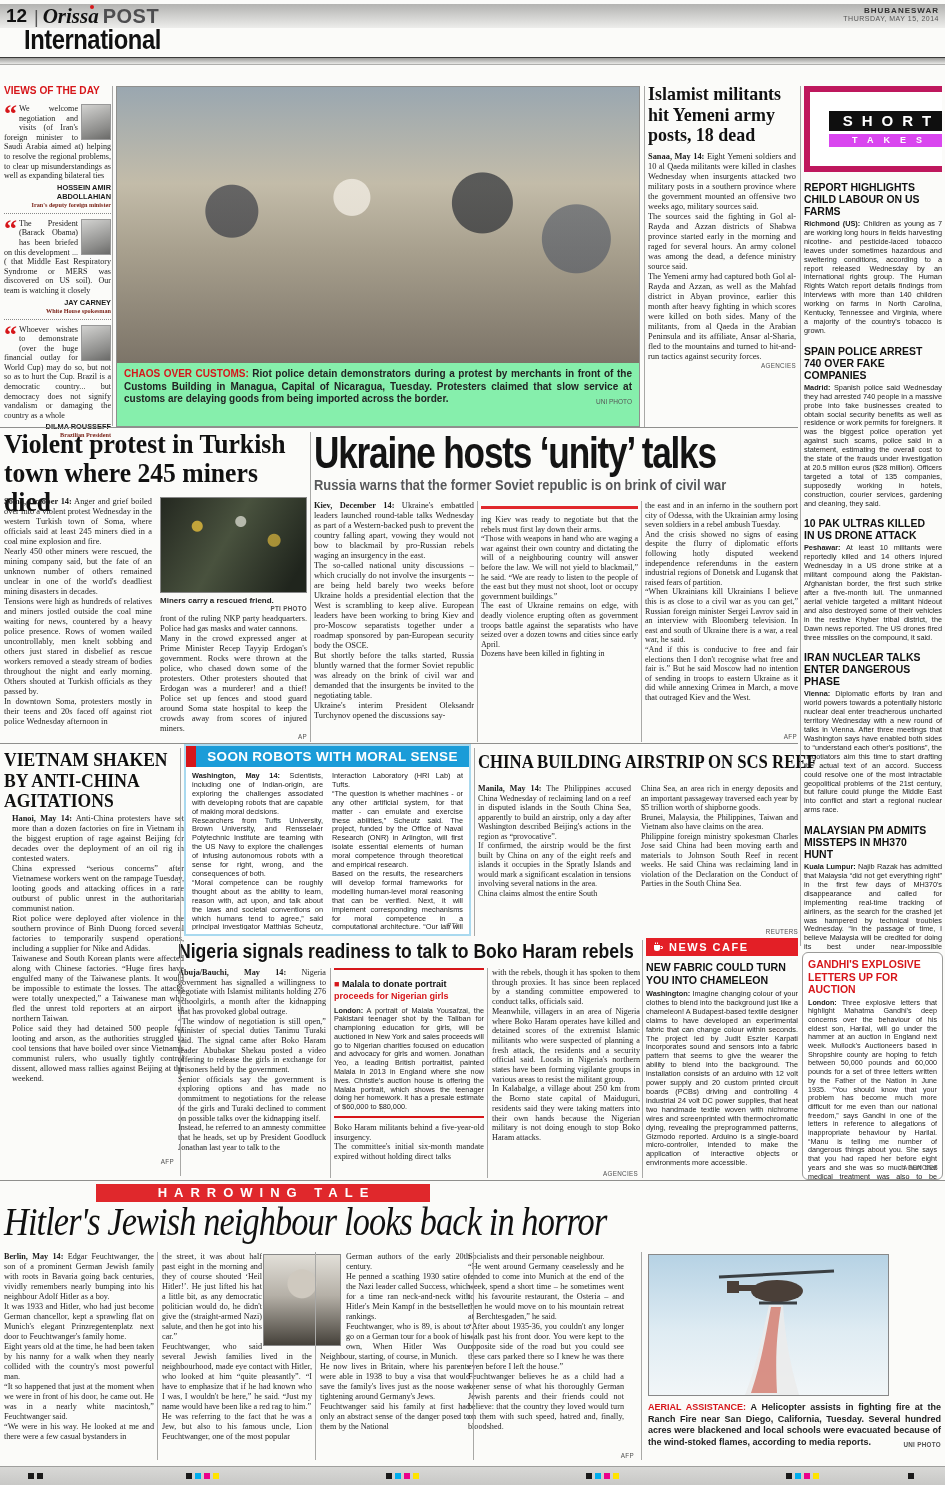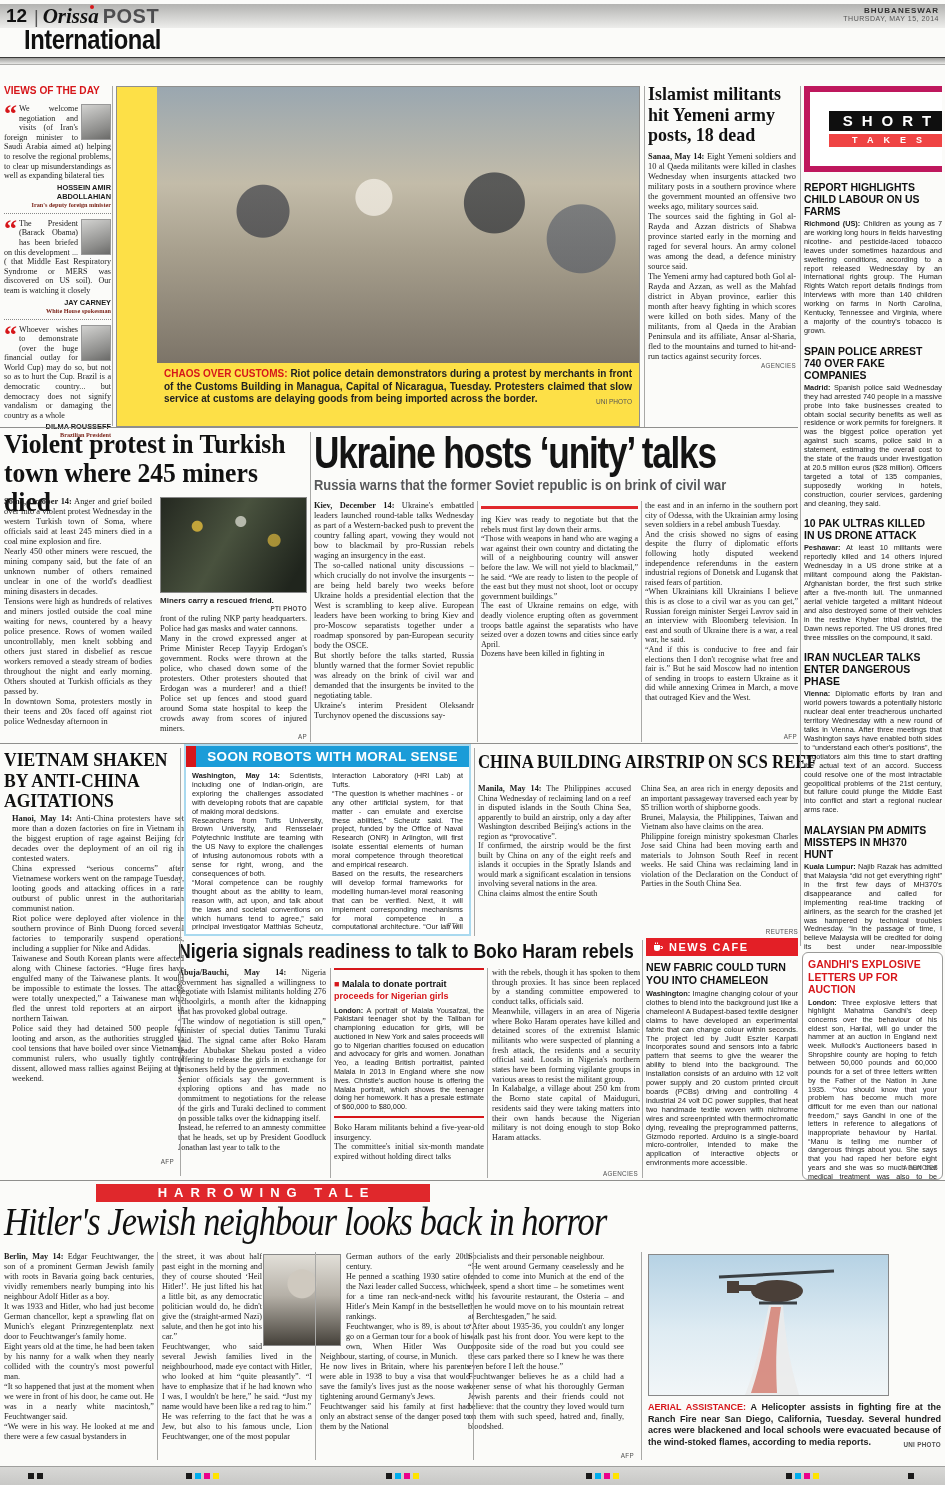--- a/index.html
+++ b/index.html
@@ -41,42 +41,42 @@
   .quote-mark{float:left;font:bold 26px "Liberation Serif",serif;color:#d6161a;line-height:20px;
               margin-right:2px;}
   .q-portrait{float:right;width:28px;height:34px;margin-left:3px;margin-bottom:2px;
               background:linear-gradient(160deg,#d2d2d0,#8d8d8b 70%,#6a6a68);border:1px solid #999;}
   .q-text{font-size:8.1px;line-height:9.6px;text-align:justify;margin:0;}
   .q-name{font:bold 7.4px "Liberation Sans",sans-serif;text-align:right;margin-top:2px;}
   .q-role{font:bold 6.2px "Liberation Serif",serif;color:#7a2318;text-align:right;}
   .q-sep{border-bottom:1px dotted #888;margin:5px 0 1px;}
   
   .mainphoto-box{position:absolute;left:116px;top:86px;width:524px;height:341px;
-                 border:1px solid #8f8f8d;background:#fde047;box-sizing:border-box;padding-left:40px;}
+                 border:1px solid #8f8f8d;background:#86efac;box-sizing:border-box;}
   .mainphoto{width:100%;height:276px;
      background:
        radial-gradient(circle at 22% 45%, rgba(25,30,45,.55) 0 26px, transparent 27px),
        radial-gradient(circle at 45% 40%, rgba(240,235,225,.8) 0 18px, transparent 19px),
        radial-gradient(circle at 70% 42%, rgba(20,25,35,.6) 0 30px, transparent 31px),
        radial-gradient(circle at 88% 55%, rgba(60,70,90,.5) 0 34px, transparent 35px),
        linear-gradient(180deg,#9aa7b0 0%,#c3bca9 35%,#a79f8d 60%,#7c7468 100%);}
   .maincap{padding:5px 7px 0 7px;font:bold 10px/12.5px "Liberation Sans",sans-serif;
            text-align:justify;color:#222;}
   .cap-lead{color:#d6161a;font-weight:bold;}
   .cap-credit{float:right;font-weight:normal;font-size:6.5px;color:#555;margin-top:3px;}
   
   .yemen{position:absolute;left:648px;top:84px;width:148px;height:344px;overflow:hidden;}
   .yemen h2{font-size:19.5px;line-height:20.5px;transform:scaleX(.92);transform-origin:left top;
             margin:0 0 6px 0;}
   
   .stakes{position:absolute;left:804px;top:86px;width:138px;height:864px;overflow:hidden;}
   .st-logo{width:116px;margin:0 auto 2px auto;border:6px solid #be185d;padding:19px;background:#fff;}
   .st-logo-top{background:#0f0f0f;color:#fff;text-align:center;
                font:bold 15px/20px "Liberation Sans",sans-serif;letter-spacing:9px;text-indent:9px;}
-  .st-logo-bot{background:#ef4444;color:#fff;text-align:center;margin-top:3px;
+  .st-logo-bot{background:#d946ef;color:#fff;text-align:center;margin-top:3px;
                font:bold 9px/13px "Liberation Sans",sans-serif;letter-spacing:10px;text-indent:10px;}
   .st-item h3{font:bold 11px/12px "Liberation Sans",sans-serif;color:#111;margin:9px 0 3px 0;
               transform:scaleX(.95);transform-origin:left top;}
   .st-item .bs{font-size:7.3px;line-height:8.9px;}
   
   .turkey-head{position:absolute;left:4px;top:430px;width:306px;font-size:27px;line-height:29px;
                transform:scaleX(.95);transform-origin:left top;}
   .turkey-c1{position:absolute;left:4px;top:497px;width:148px;height:246px;overflow:hidden;}
   .miners-photo{position:absolute;left:160px;top:497px;width:147px;height:96px;border:1px solid #888;
      box-sizing:border-box;

